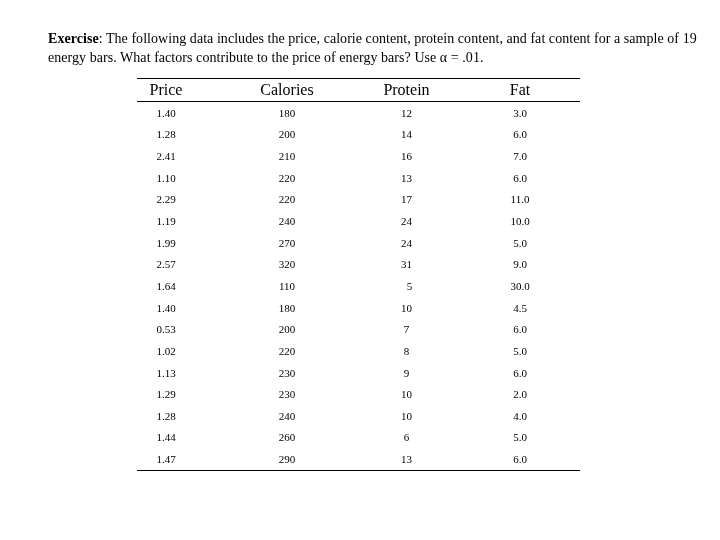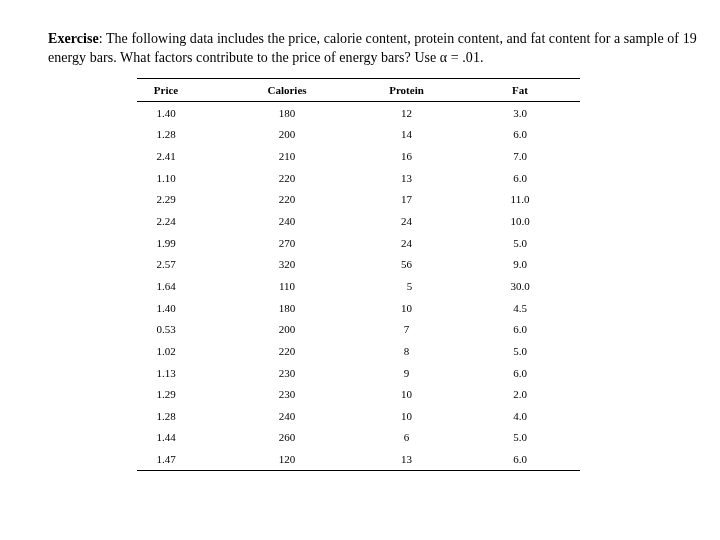--- a/index.html
+++ b/index.html
@@ -29,27 +29,27 @@
     }
     .data-table {
       position: absolute;
       left: 137px;
       top: 78px;
       width: 443px;
       border-collapse: collapse;
       font-size: 11px;
     }
     .data-table thead th {
-      font-weight: bold;
+      font-weight: normal;
       height: 22px;
       padding: 0;
       text-align: center;
       border-top: 1.5px solid #000;
       border-bottom: 1.5px solid #000;
-      font-size: 11px;
+      font-size: 16px;
     }
     .data-table tbody td {
       height: 21.65px;
       padding: 0;
       text-align: center;
       vertical-align: middle;
     }
     .data-table tbody tr:last-child td {
       border-bottom: 1.5px solid #000;
     }
@@ -107,35 +107,35 @@
         <td class="c2">13</td>
         <td class="c3">6.0</td>
       </tr>
     <tr>
         <td class="c0">2.29</td>
         <td class="c1">220</td>
         <td class="c2">17</td>
         <td class="c3">11.0</td>
       </tr>
     <tr>
-        <td class="c0">2.24</td>
+        <td class="c0">1.19</td>
         <td class="c1">240</td>
         <td class="c2">24</td>
         <td class="c3">10.0</td>
       </tr>
     <tr>
         <td class="c0">1.99</td>
         <td class="c1">270</td>
         <td class="c2">24</td>
         <td class="c3">5.0</td>
       </tr>
     <tr>
         <td class="c0">2.57</td>
         <td class="c1">320</td>
-        <td class="c2">56</td>
+        <td class="c2">31</td>
         <td class="c3">9.0</td>
       </tr>
     <tr>
         <td class="c0">1.64</td>
         <td class="c1">110</td>
         <td class="c2" style="padding-left:10px">5</td>
         <td class="c3">30.0</td>
       </tr>
     <tr>
         <td class="c0">1.40</td>
@@ -174,18 +174,18 @@
         <td class="c3">4.0</td>
       </tr>
     <tr>
         <td class="c0">1.44</td>
         <td class="c1">260</td>
         <td class="c2">6</td>
         <td class="c3">5.0</td>
       </tr>
     <tr>
         <td class="c0">1.47</td>
-        <td class="c1">120</td>
+        <td class="c1">290</td>
         <td class="c2">13</td>
         <td class="c3">6.0</td>
       </tr>
   </tbody>
 </table>
 
 </body></html>

